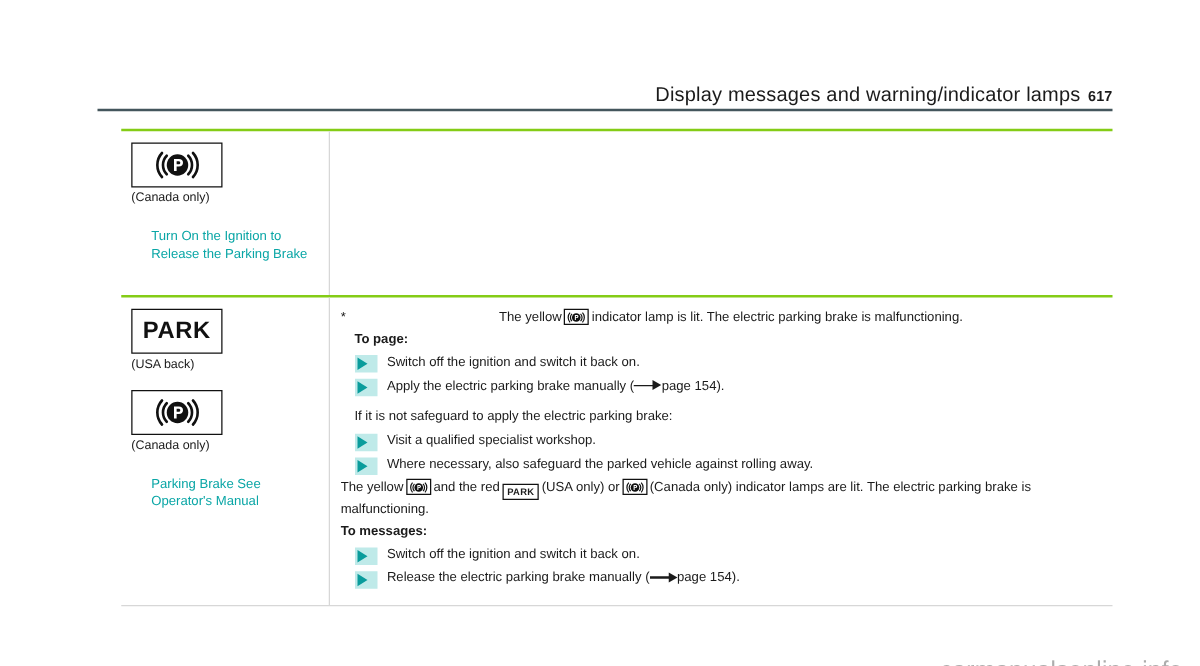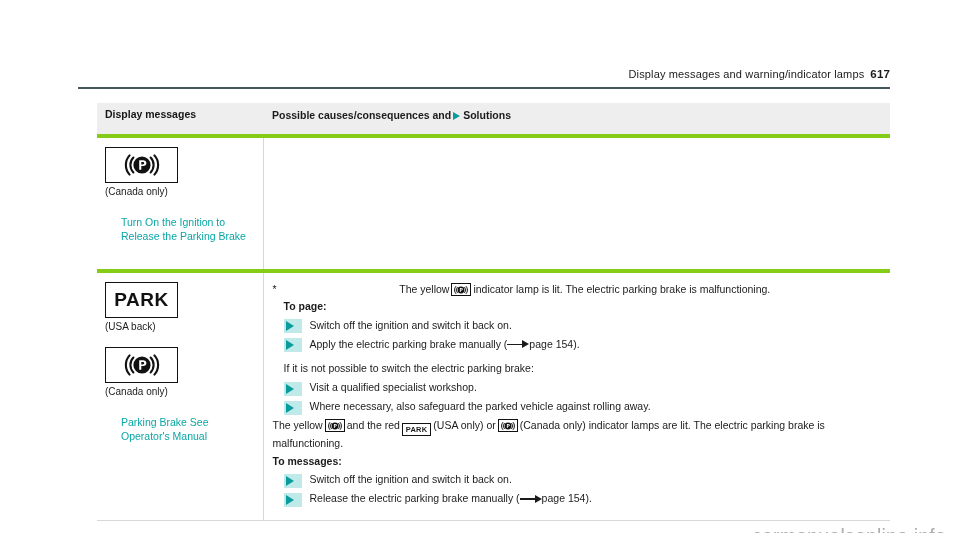--- a/index.html
+++ b/index.html
@@ -21,21 +21,21 @@
     position: absolute;
     left: 78px;
     top: 68px;
     width: 812px;
     text-align: right;
     font-size: 10.5px;
     letter-spacing: .15px;
     color: #1b1b1b;
     white-space: nowrap;
   }
-  .page-head .head-title { font-size: 11px; }
+  .page-head .head-title { font-size: 16px; }
   .page-head .page-num {
     font-weight: bold;
     font-size: 11.5px;
     margin-left: 6px;
   }
   .head-rule {
     position: absolute;
     left: 78px;
     top: 87px;
     width: 812px;
@@ -65,21 +65,21 @@
     font-weight: bold;
     padding: 5px 0 4px 8px;
     white-space: nowrap;
   }
   .hdr-row td.c2 { padding-left: 9px; }
 
   .col1 { width: 166px; }
   .col2 { width: 627px; }
 
   .body-row > td {
-    border-top: 4px solid #84cc16;
+    border-top: 2px solid #84cc16;
     padding: 9px 0 10px 8px;
   }
   .body-row > td.c2 {
     border-left: 1px solid #d7d7d7;
     padding-left: 9px;
     padding-right: 4px;
   }
   .tbl .last-row > td { border-bottom: 1px solid #d7d7d7; }
 
   
@@ -246,26 +246,20 @@
 </div>
 <div class="head-rule"></div>
 
 <table class="tbl">
   <colgroup>
     <col class="col1">
       <col class="col2">
   </colgroup>
 
   <tbody>
-      <tr class="hdr-row">
-    <td class="c1">Display messages</td>
-    <td class="c2">
-      <span>Possible causes/consequences and</span><span class="hdr-tri"></span><span>Solutions</span>
-    </td>
-  </tr>
 
   <tr class="body-row">
     <td class="c1">
       <div class="lamp-box">
         <svg width="40" height="24" viewBox="0 0 40 24" aria-hidden="true">
           <circle cx="20" cy="12" r="8.6" fill="#111"></circle>
           <path d="M17.2 7.2h3.9c2.1 0 3.3 1.1 3.3 2.9s-1.2 3-3.3 3h-1.8v3.7h-2.1z M19.3 8.9v2.5h1.5c.9 0 1.4-.5 1.4-1.3s-.5-1.2-1.4-1.2z" fill="#fff"></path>
           <path d="M11.4 4.6a10.6 10.6 0 0 0 0 14.8" stroke="#111" stroke-width="2.1" fill="none" stroke-linecap="round"></path>
           <path d="M7.6 2.4a14.2 14.2 0 0 0 0 19.2" stroke="#111" stroke-width="2.1" fill="none" stroke-linecap="round"></path>
           <path d="M28.6 4.6a10.6 10.6 0 0 1 0 14.8" stroke="#111" stroke-width="2.1" fill="none" stroke-linecap="round"></path>
@@ -318,21 +312,21 @@
       <div class="solution">
         <span class="tri-wrap"></span>
         <span class="sol-text">Switch off the ignition and switch it back on.</span>
       </div>
 
       <div class="solution">
         <span class="tri-wrap"></span>
         <span class="sol-text"><span>Apply the electric parking brake manually (</span><span class="arrow-ref"><span class="arrow-glyph"></span><span>page 154</span></span><span>).</span></span>
       </div>
 
-      <div class="plain-line" style="margin-left:11px;margin-top:9px">If it is not possible to switch the electric parking brake:</div>
+      <div class="plain-line" style="margin-left:11px;margin-top:9px">If it is not safeguard to apply the electric parking brake:</div>
 
       <div class="solution">
         <span class="tri-wrap"></span>
         <span class="sol-text">Visit a qualified specialist workshop.</span>
       </div>
 
       <div class="solution">
         <span class="tri-wrap"></span>
         <span class="sol-text">Where necessary, also safeguard the parked vehicle against rolling away.</span>
       </div>

